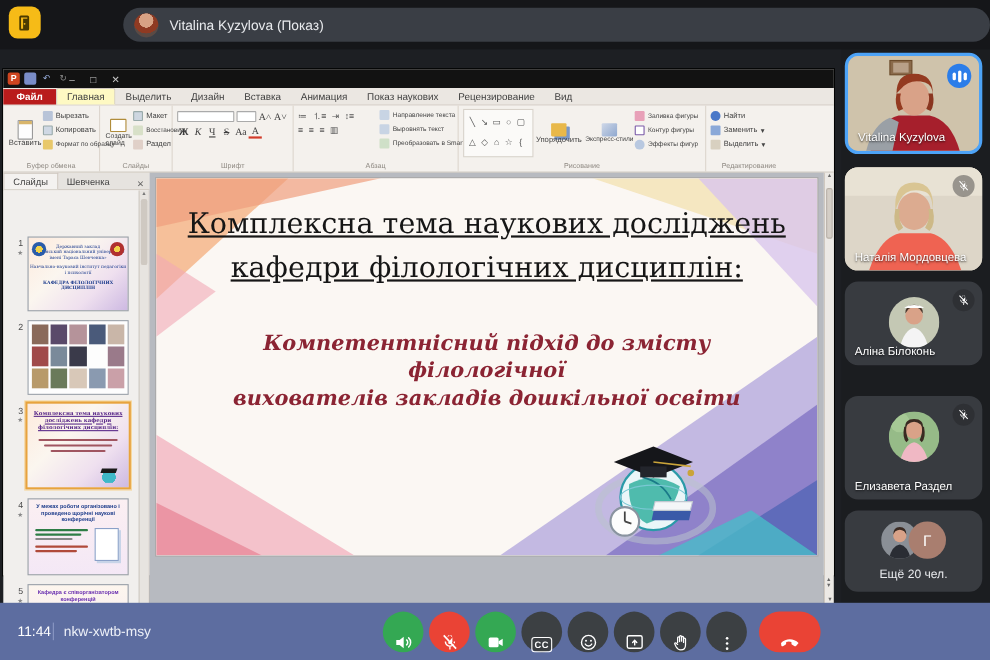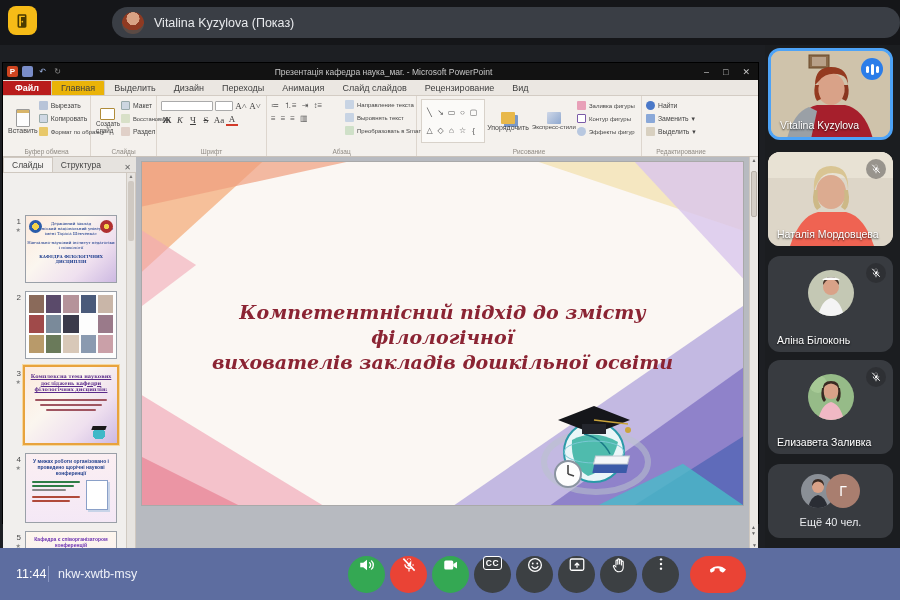--- a/index.html
+++ b/index.html
@@ -20,21 +20,21 @@
 
   #ppt-titlebar { left:0; top:0; width:755px; height:17px; background:#121212; display:flex; align-items:center; color:#bfbfbf; }
   #qat { display:flex; align-items:center; gap:4px; padding-left:4px; }
   .qat-ic { width:11px; height:11px; display:inline-block; border-radius:2px; font-size:8px; line-height:11px; text-align:center; }
   #ppt-title { flex:1; text-align:center; font-size:8.5px; color:#c7c7c7; white-space:nowrap; overflow:hidden; }
   #winctl { display:flex; gap:14px; padding-right:8px; font-size:9px; color:#c7c7c7; }
 
   #ribbon-tabs { left:0; top:17px; width:755px; height:16px; background:#ebe7e2; border-bottom:1px solid #d3ccc4; display:flex; align-items:flex-end; }
   .rtab { font-size:9px; color:#3f3f3f; padding:2px 9px 2px; cursor:pointer; }
   .rtab.file { background:#b91c1c; color:#fff; font-weight:bold; padding:2px 12px; }
-  .rtab.sel { background:#eab308; border:1px solid #cfc8c0; border-bottom:none; border-radius:2px 2px 0 0;text-align:center; }
+  .rtab.sel { background:#fef9c3; border:1px solid #cfc8c0; border-bottom:none; border-radius:2px 2px 0 0;text-align:center; }
 
   #ribbon { left:0; top:33px; width:755px; height:61px; background:#f4f1ed; border-bottom:1px solid #c9c2ba; display:flex; }
   .rgroup { position:relative; height:100%; border-right:1px solid #ddd6ce; padding:3px 4px 11px; }
   .rgroup .glabel { position:absolute; bottom:1px; left:0; right:0; text-align:center; font-size:6.5px; color:#8f8a83; }
   .rbtn-big { display:flex; flex-direction:column; align-items:center; justify-content:center; font-size:7px; color:#444; width:34px; height:44px; border:1px solid transparent; border-radius:2px; }
   .rsmall { display:flex; align-items:center; gap:3px; font-size:6.8px; color:#444; height:13px; white-space:nowrap; }
   .micon { width:9px; height:9px; display:inline-block; flex:0 0 auto; border-radius:1px; }
   .glyphbtn { display:inline-block; width:12px; text-align:center; font-size:9px; color:#3d3d3d; font-family:"Liberation Serif", serif; }
   .shape-g { font-size:8px; color:#555; width:11px; text-align:center; display:inline-block; }
 
@@ -76,21 +76,21 @@
   .audiochip { position:absolute; right:7px; top:7px; width:22px; height:22px; border-radius:50%; background:#2b7de9; display:flex; align-items:center; justify-content:center; gap:2px; }
   .audiochip i { width:3px; background:#fff; border-radius:2px; display:block; }
   .avatar-lg { position:absolute; left:50%; top:14px; transform:translateX(-50%); width:46px; height:46px; border-radius:50%; overflow:hidden; }
 
   
   #bottombar { left:0; top:548px; width:900px; height:52px; background:#5d6da0; }
   #meet-time { left:16px; top:19px; color:#fff; font-size:12.5px; }
   #meet-sep { left:48px; top:18px; width:1px; height:16px; background:#8a97c4; }
   #meet-code { left:58px; top:19px; color:#eef1f8; font-size:12.5px; }
   #controls { left:348px; top:8px; display:flex; align-items:center; gap:5px; }
-  .cbtn { width:37px; height:37px; border-radius:50%; display:flex; align-items:flex-start; justify-content:center; cursor:pointer; }
+  .cbtn { width:37px; height:37px; border-radius:50%; display:flex; align-items:flex-end; justify-content:center; cursor:pointer; }
   .cbtn.green { background:#34a853; }
   .cbtn.red { background:#ea4335; }
   .cbtn.dark { background:#3c4043; }
   .cbtn.end { width:56px; border-radius:19px; background:#ea4335; margin-left:6px; }
   .ccbadge { border:1.6px solid #fff; border-radius:3px; color:#fff; font-size:8.5px; font-weight:bold; padding:1px 2px; letter-spacing:.5px; }
 
   .bl { height:2px; border-radius:1px; }
 </style>
 </head>
 <body>
@@ -112,36 +112,35 @@
 <div id="stage" class="abs">
   <div id="pptwin" class="abs">
 
     <div id="ppt-titlebar" class="abs">
       <div id="qat">
         <span class="qat-ic" style="background:#cf4520;color:#fff;font-weight:bold">P</span>
         <span class="qat-ic" style="background:#7a8dc8"></span>
         <span class="qat-ic" style="color:#9ab0e0">↶</span>
         <span class="qat-ic" style="color:#8a8a8a">↻</span>
       </div>
-      <span id="ppt-title">Презентація кафедра наука_маг. - Microsoft PowerPoint</span>
       <div id="winctl">
         <span>–</span>
         <span>□</span>
         <span>✕</span>
       </div>
     </div>
 
     <div id="ribbon-tabs" class="abs">
       <span class="rtab file">Файл</span>
       <span class="rtab sel">Главная</span>
       <span class="rtab">Выделить</span>
       <span class="rtab">Дизайн</span>
-      <span class="rtab">Переходы</span>
+      <span class="rtab">Вставка</span>
       <span class="rtab">Анимация</span>
-      <span class="rtab">Слайд слайдов</span>
+      <span class="rtab">Показ наукових</span>
       <span class="rtab">Рецензирование</span>
       <span class="rtab">Вид</span>
     </div>
 
     <div id="ribbon" class="abs">
       <div class="rgroup" style="width:88px">
         <div style="display:flex">
           <div class="rbtn-big">
             <span class="micon" style="width:14px;height:18px;background:#fdfdfd;border:1px solid #9a9a9a;box-shadow:inset 0 3px #d8b56a"></span>
             <span>Вставить</span>
@@ -274,21 +273,21 @@
             <span>Найти</span>
           </div>
         <div class="rsmall"><span class="micon" style="background:#8aa8d8"></span><span>Заменить</span> ▾</div>
         <div class="rsmall"><span class="micon" style="background:#d8d0c0"></span><span>Выделить</span> ▾</div>
         <span class="glabel">Редактирование</span>
       </div>
     </div>
 
     <div id="panel-tabs" class="abs">
       <span class="ptab sel">Слайды</span>
-      <span class="ptab">Структура</span>
+      <span class="ptab">Шевченка</span>
       <span id="panel-close">✕</span>
     </div>
 
     <div id="thumbpanel" class="abs">
 
       <div class="tnum" style="top:44px"><span>1</span><span class="star">★</span></div>
       <div class="thumb grad-warm" style="top:42px;height:68px">
         <span class="abs" style="left:3px;top:4px;width:13px;height:13px;border-radius:50%;background:radial-gradient(circle,#f2d24a 0 35%,#2a5caa 36%)"></span>
         <span class="abs" style="right:3px;top:4px;width:13px;height:13px;border-radius:50%;background:radial-gradient(circle,#f2d24a 0 30%,#b03030 31%)"></span>
         <div style="margin-top:5px;text-align:center;font-family:'DejaVu Serif',serif;font-size:4px;color:#1a3a8c;line-height:5px">
@@ -369,20 +368,24 @@
         <i class="tri" style="background:#f2a8b6;opacity:.6;clip-path:polygon(0 20%,9% 30%,0 42%)"></i>
         <i class="tri" style="background:#f4e2b4;opacity:.8;clip-path:polygon(66% 0,100% 0,100% 20%)"></i>
         <i class="tri" style="background:#d9c6ec;opacity:.8;clip-path:polygon(82% 0,100% 0,100% 34%)"></i>
         <i class="tri" style="background:#b9aede;opacity:.85;clip-path:polygon(100% 42%,100% 100%,52% 100%)"></i>
         <i class="tri" style="background:#8a7cc8;opacity:.9;clip-path:polygon(100% 60%,100% 100%,68% 100%)"></i>
         <i class="tri" style="background:#5a68b8;opacity:.9;clip-path:polygon(100% 80%,100% 100%,82% 100%)"></i>
         <i class="tri" style="background:#49bcc8;opacity:.8;clip-path:polygon(76% 100%,90% 88%,100% 100%)"></i>
         <i class="tri" style="background:#f2b4c0;opacity:.8;clip-path:polygon(0 68%,0 100%,30% 100%)"></i>
         <i class="tri" style="background:#e88a9a;opacity:.8;clip-path:polygon(0 86%,0 100%,16% 100%)"></i>
 
+        <div id="slide-title">
+          <div><span>Комплексна тема наукових досліджень</span></div>
+          <div><span>кафедри філологічних дисциплін:</span></div>
+        </div>
         <div id="slide-body">
           <div>Компетентнісний підхід до змісту філологічної</div>
           <div>вихователів закладів дошкільної освіти</div>
         </div>
 
         <svg class="abs" style="left:382px;top:228px" width="140" height="115" viewBox="0 0 140 115">
           <ellipse cx="72" cy="72" rx="52" ry="30" fill="none" stroke="#b9c2cc" stroke-width="6" opacity="0.55"></ellipse>
           <circle cx="70" cy="62" r="30" fill="#eaf6f8" stroke="#2a9aa8" stroke-width="2"></circle>
           <path d="M48 50 Q70 38 94 52 Q88 78 64 86 Q46 76 48 50z" fill="#34b0a0" opacity="0.85"></path>
           <path d="M60 44 Q78 48 86 64" fill="none" stroke="#1a7a88" stroke-width="1.5"></path>
@@ -462,21 +465,21 @@
         <path d="M12 3a3 3 0 0 1 3 3v5a3 3 0 0 1-5.4 1.8L15 6z" fill="#fff"></path>
         <path d="M9 6a3 3 0 0 1 3-3l-3 3z" fill="#fff"></path>
         <path d="M6.5 11a5.5 5.5 0 0 0 9.8 3.4M17.5 11a5.5 5.5 0 0 1-.4 2" stroke="#fff" stroke-width="1.6" fill="none"></path>
         <path d="M12 17v3.5" stroke="#fff" stroke-width="1.6"></path>
         <line x1="4.5" y1="3.5" x2="19.5" y2="19.5" stroke="#fff" stroke-width="2"></line>
       </svg>
   </span>
   <span class="name">Наталія Мордовцева</span>
 </div>
 
-<div class="tile" style="top:256px;height:96px">
+<div class="tile" style="top:256px;height:76px">
   <span class="avatar-lg">
     <svg width="46" height="46" viewBox="0 0 46 46">
         <rect width="46" height="46" fill="#c4c8b4"></rect>
         <path d="M10 46 Q14 30 23 28 Q32 30 36 46z" fill="#f4f4f4"></path>
         <circle cx="23" cy="17" r="8" fill="#d9a288"></circle>
         <path d="M15 15 q0-8 8-8 q8 0 8 8 l-3-4 q-5-4-10 0z" fill="#4a342a"></path>
         <path d="M14 10 a10 5 0 0 1 18 0z" fill="#fdfdfd"></path>
       </svg>
   </span>
   <span class="micoff">
@@ -505,34 +508,34 @@
   </span>
   <span class="micoff">
     <svg width="12" height="12" viewBox="0 0 24 24">
         <path d="M12 3a3 3 0 0 1 3 3v5a3 3 0 0 1-5.4 1.8L15 6z" fill="#fff"></path>
         <path d="M9 6a3 3 0 0 1 3-3l-3 3z" fill="#fff"></path>
         <path d="M6.5 11a5.5 5.5 0 0 0 9.8 3.4M17.5 11a5.5 5.5 0 0 1-.4 2" stroke="#fff" stroke-width="1.6" fill="none"></path>
         <path d="M12 17v3.5" stroke="#fff" stroke-width="1.6"></path>
         <line x1="4.5" y1="3.5" x2="19.5" y2="19.5" stroke="#fff" stroke-width="2"></line>
       </svg>
   </span>
-  <span class="name">Елизавета Заливка</span>
+  <span class="name">Елизавета Раздел</span>
 </div>
 
 <div class="tile" style="top:464px;height:74px">
   <span class="abs" style="left:33px;top:10px;width:34px;height:34px;border-radius:50%;overflow:hidden;z-index:1">
     <svg width="34" height="34" viewBox="0 0 34 34">
         <rect width="34" height="34" fill="#8a8f96"></rect>
         <path d="M7 34 Q10 22 17 21 Q24 22 27 34z" fill="#2a2d34"></path>
         <circle cx="17" cy="13" r="6" fill="#d9a288"></circle>
         <path d="M11 12 q0-7 6-7 q6 0 6 7 l-2-3 q-4-3-8 0z" fill="#3a2a22"></path>
       </svg>
   </span>
   <span class="abs" style="left:58px;top:10px;width:34px;height:34px;border-radius:50%;background:#a97e6f;color:#fff;font-size:14px;display:flex;align-items:center;justify-content:center;z-index:2">Г</span>
-  <span class="abs" style="left:0;right:0;bottom:10px;text-align:center;color:#e8eaed;font-size:11px">Ещё 40 чел.</span>
+  <span class="abs" style="left:0;right:0;bottom:10px;text-align:center;color:#e8eaed;font-size:11px">Ещё 20 чел.</span>
 </div>
 
 <div id="bottombar" class="abs">
   <span id="meet-time" class="abs">11:44</span>
   <span id="meet-sep" class="abs"></span>
   <span id="meet-code" class="abs">nkw-xwtb-msy</span>
 
   <div id="controls" class="abs">
     <div class="cbtn green">
       <svg width="18" height="18" viewBox="0 0 24 24">

